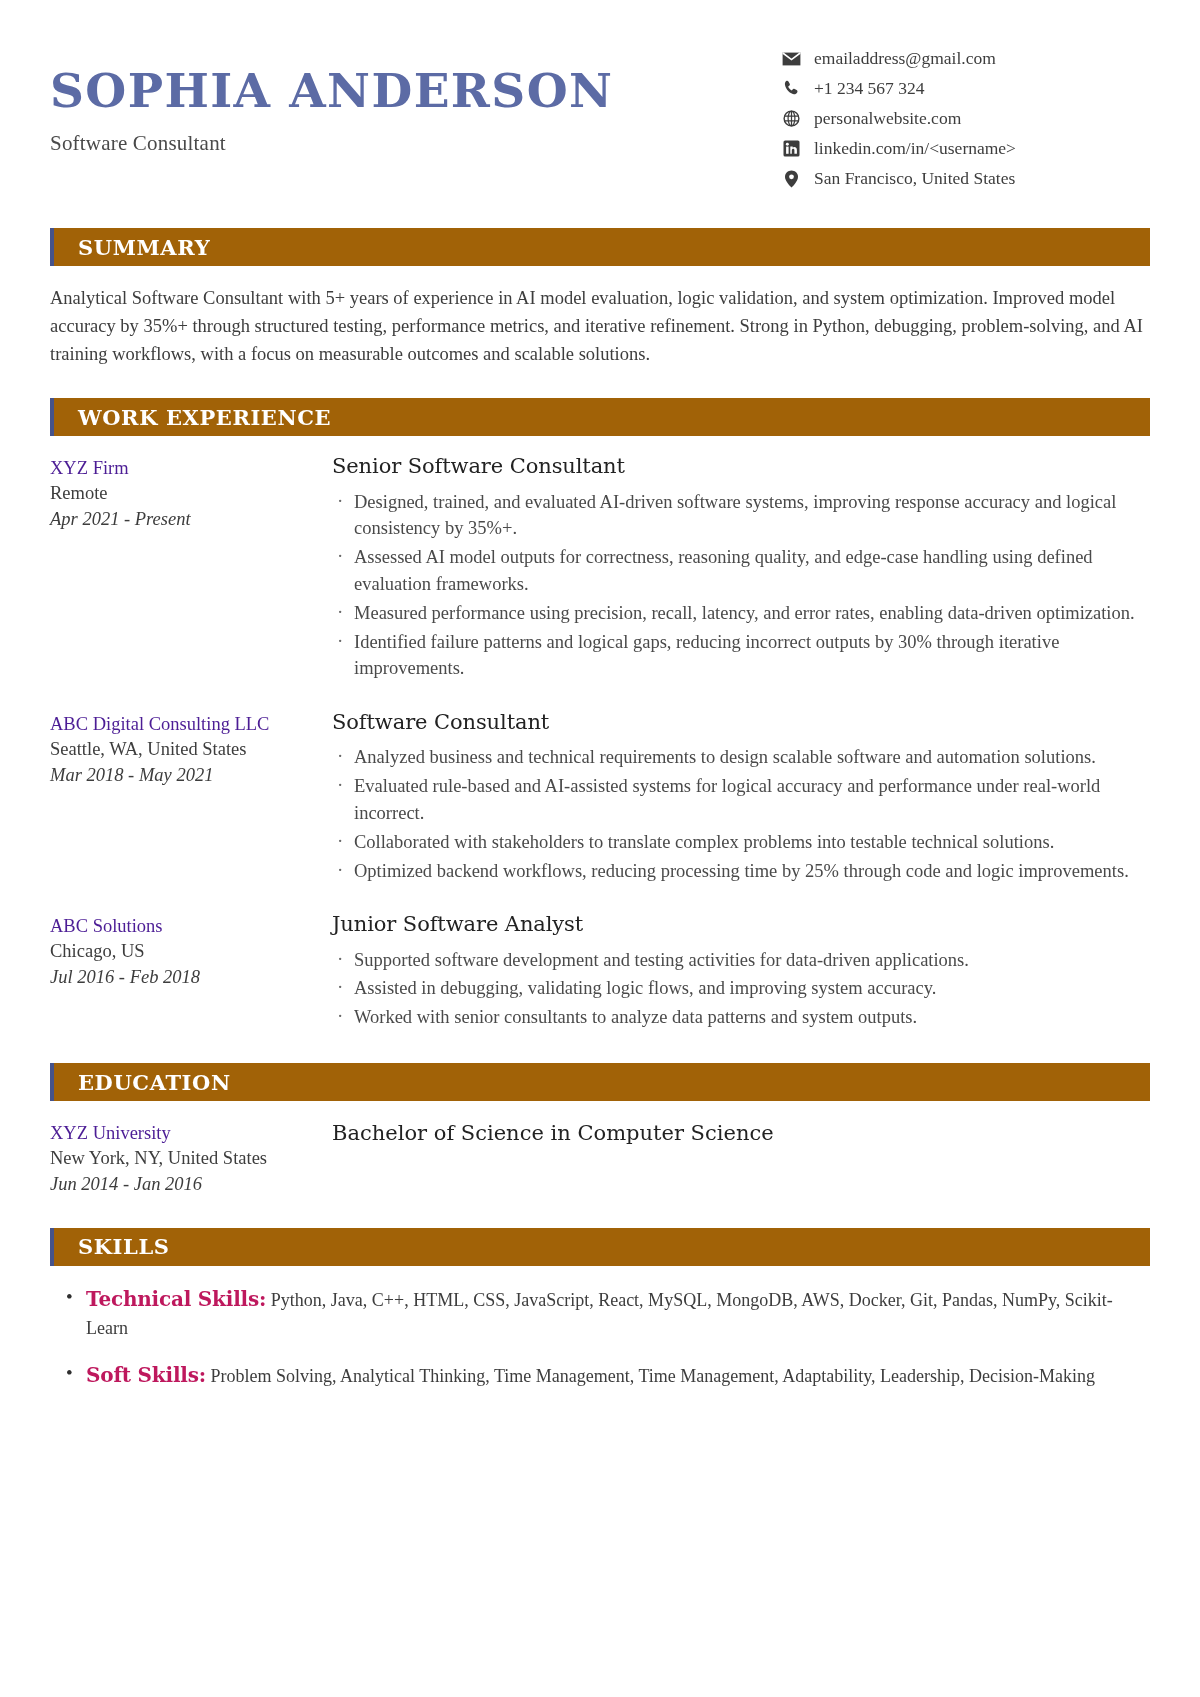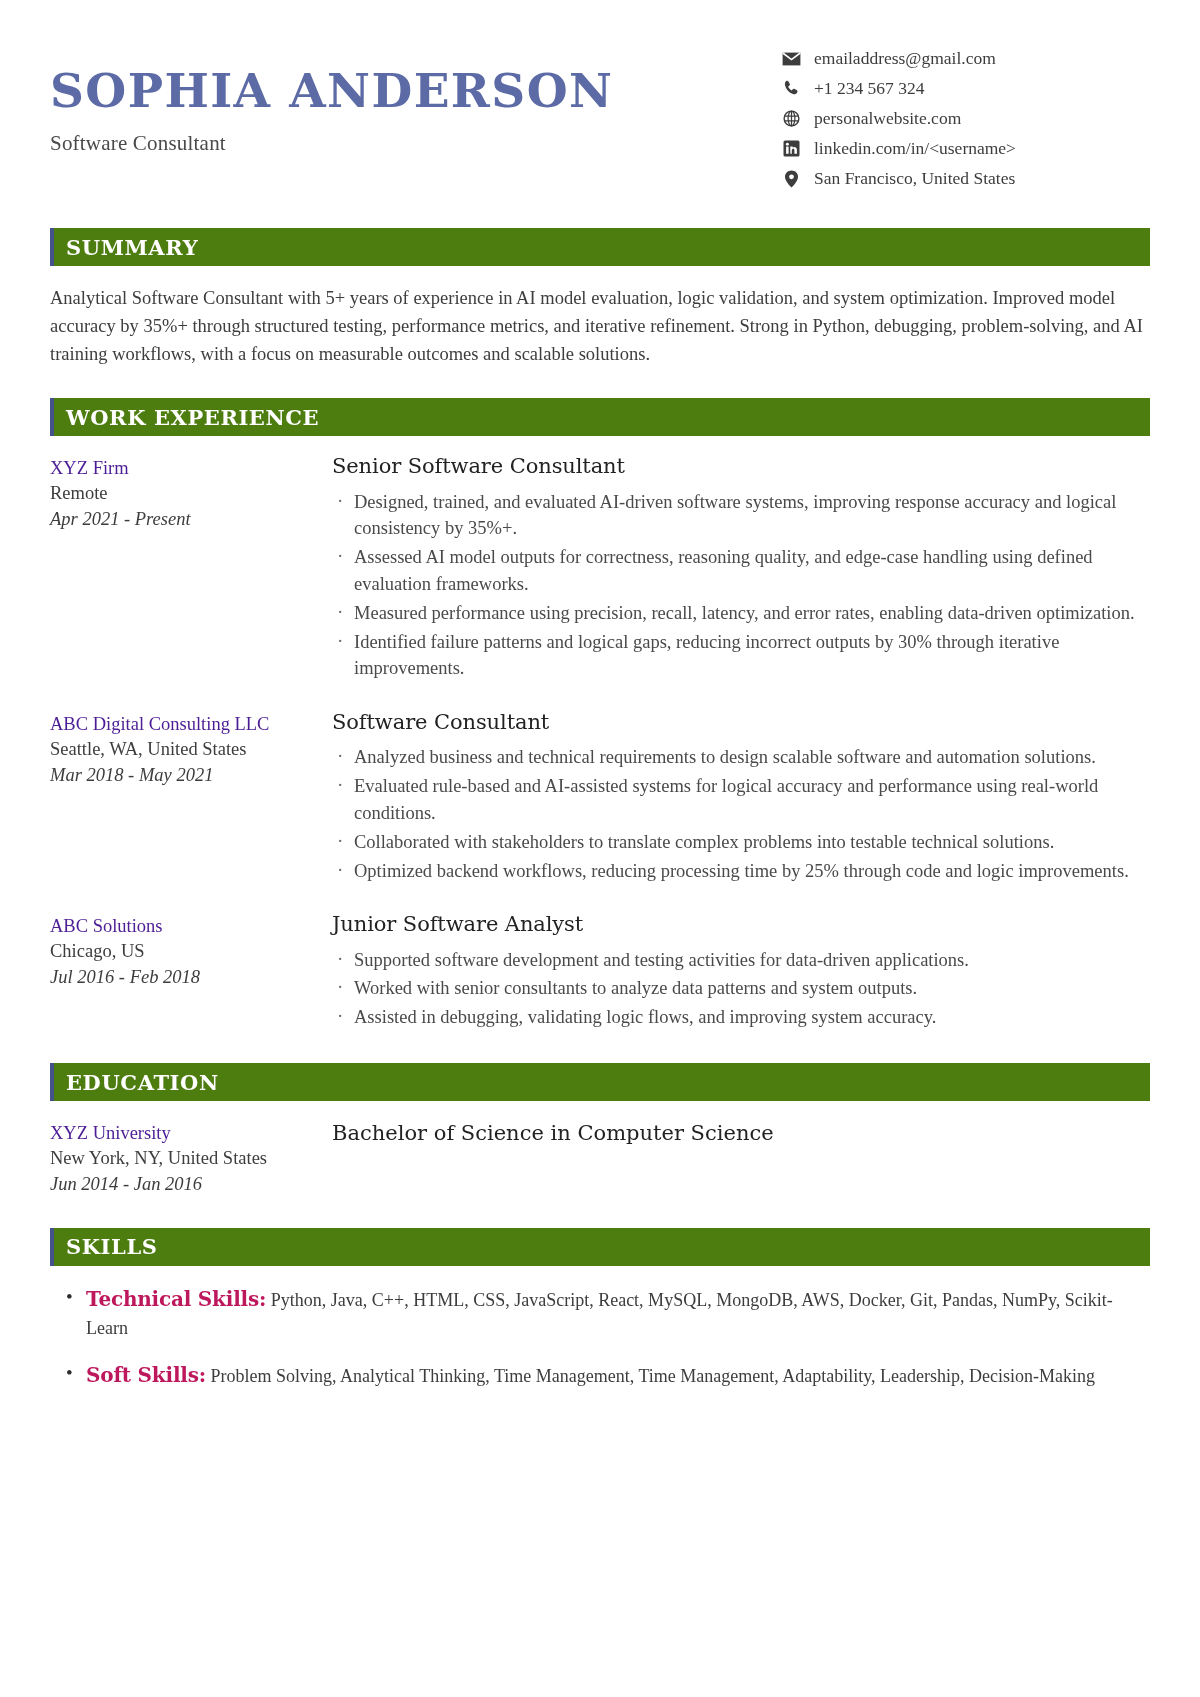--- a/index.html
+++ b/index.html
@@ -70,26 +70,26 @@
     margin-right: 12px;
     display: inline-flex;
     align-items: center;
     justify-content: center;
     flex: 0 0 22px;
   }
   .contact-ico svg { display: block; }
 
   
   .sec-bar {
-    background: #4d7c0f;
+    background: #a16207;
     border-left: 4px solid #46538a;
     height: 38px;
     display: flex;
     align-items: center;
-    padding-left: 12px;
+    padding-left: 24px;
     margin-top: 30px;
     margin-bottom: 18px;
   }
   .sec-bar .sec-title {
     color: #ffffff;
     font-family: "DejaVu Serif", "Liberation Serif", serif;
     font-weight: 700;
     font-size: 21px;
     letter-spacing: 0.6px;
     line-height: 1;
@@ -320,39 +320,39 @@
     <div class="entry">
       <div class="entry-left">
         <div class="org">ABC Digital Consulting LLC</div>
         <div class="loc">Seattle, WA, United States</div>
         <div class="dates">Mar 2018 - May 2021</div>
       </div>
       <div class="entry-right">
         <div class="role">Software Consultant</div>
         <ul class="bullets">
           <li>Analyzed business and technical requirements to design scalable software and automation solutions.</li>
-          <li>Evaluated rule-based and AI-assisted systems for logical accuracy and performance using real-world conditions.</li>
+          <li>Evaluated rule-based and AI-assisted systems for logical accuracy and performance under real-world incorrect.</li>
           <li>Collaborated with stakeholders to translate complex problems into testable technical solutions.</li>
           <li>Optimized backend workflows, reducing processing time by 25% through code and logic improvements.</li>
         </ul>
       </div>
     </div>
 
     <div class="entry">
       <div class="entry-left">
         <div class="org">ABC Solutions</div>
         <div class="loc">Chicago, US</div>
         <div class="dates">Jul 2016 - Feb 2018</div>
       </div>
       <div class="entry-right">
         <div class="role">Junior Software Analyst</div>
         <ul class="bullets">
           <li>Supported software development and testing activities for data-driven applications.</li>
+          <li>Assisted in debugging, validating logic flows, and improving system accuracy.</li>
           <li>Worked with senior consultants to analyze data patterns and system outputs.</li>
-          <li>Assisted in debugging, validating logic flows, and improving system accuracy.</li>
         </ul>
       </div>
     </div>
 
   </div>
 
   <div class="sec-bar">
     <span class="sec-title">EDUCATION</span>
   </div>
 

